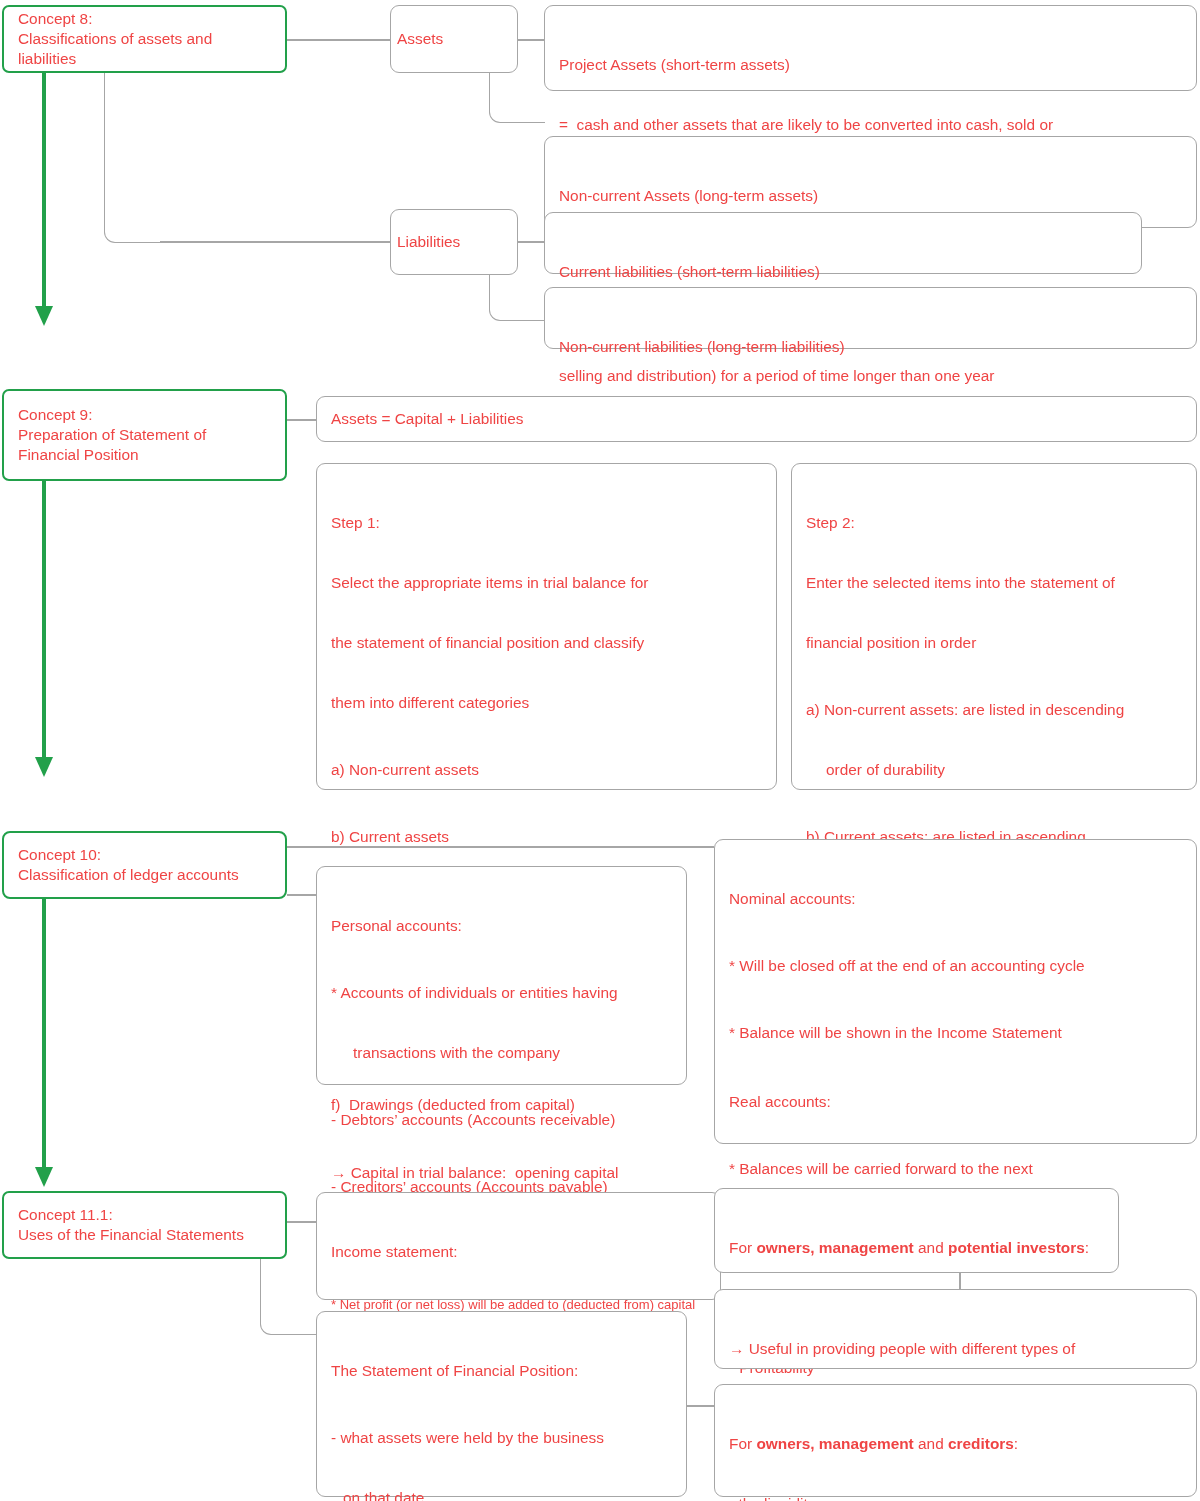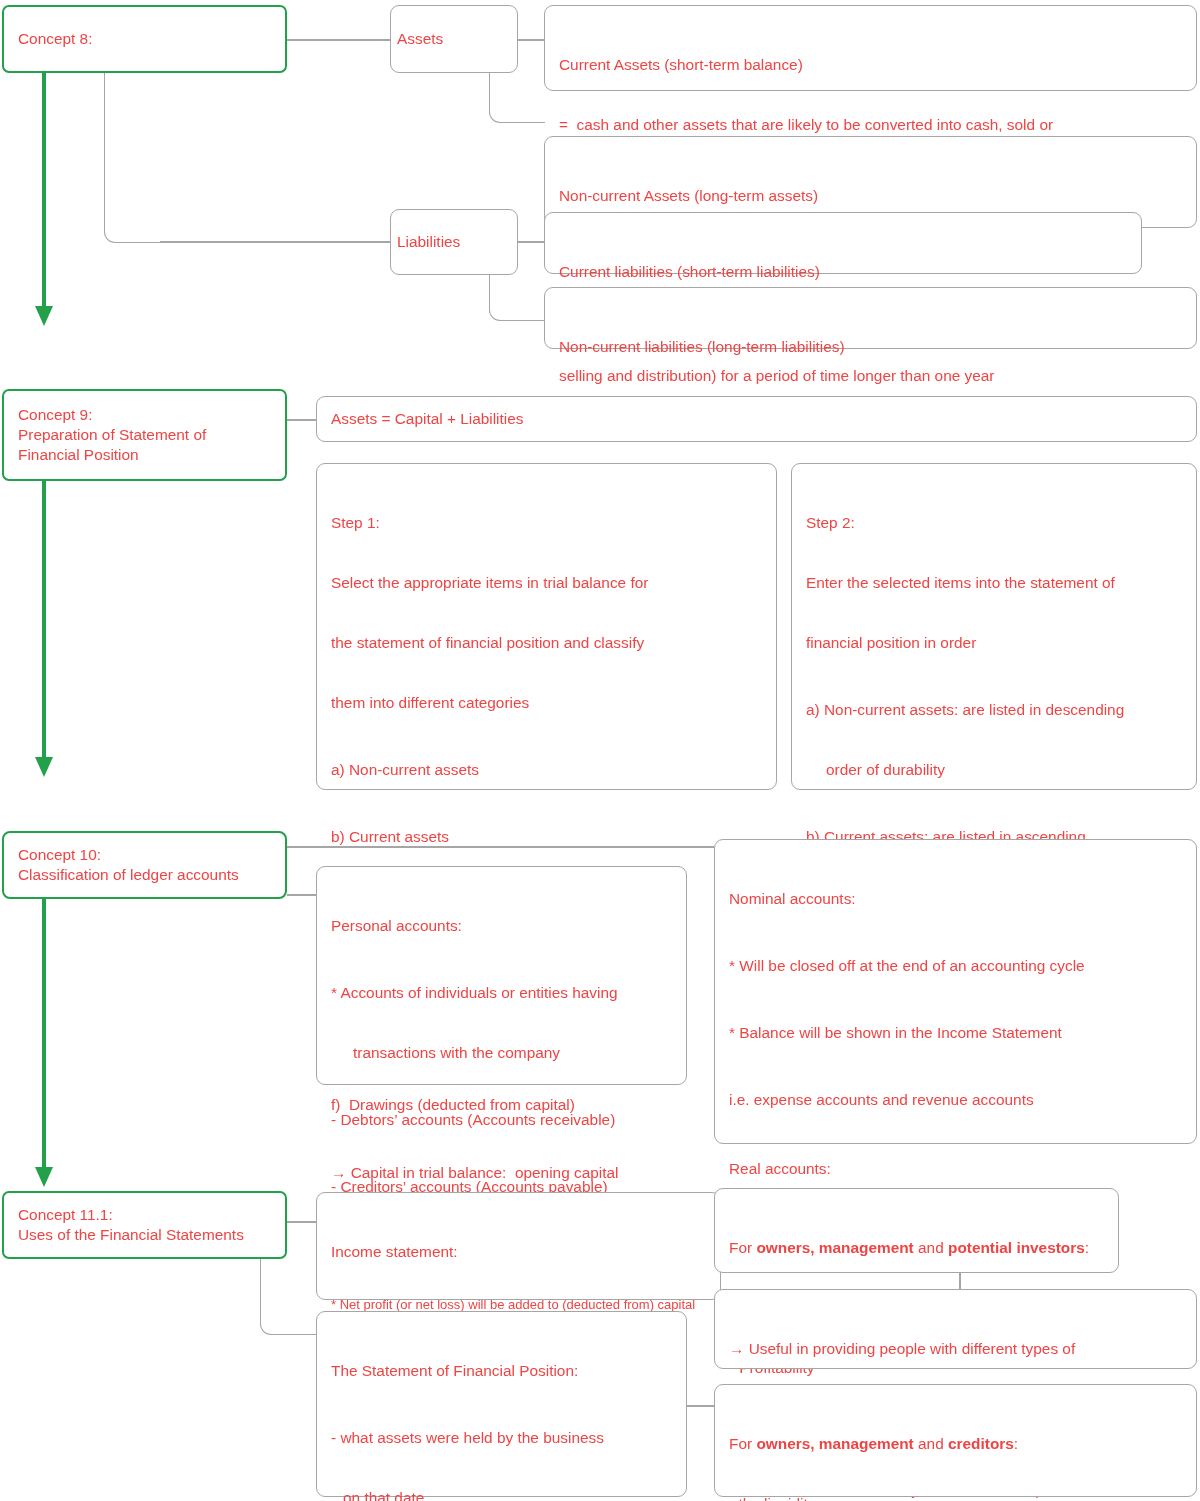--- a/index.html
+++ b/index.html
@@ -96,32 +96,33 @@
   <div class="conn h" style="left:518px; top:39px; width:26px;"></div>
 
   <div class="elbow" style="left:489px; top:71px; width:56px; height:52px;"></div>
 
   <div class="conn h" style="left:518px; top:241px; width:26px;"></div>
 
   <div class="elbow" style="left:489px; top:274px; width:56px; height:47px;"></div>
 
   <div class="box green vcenter" style="left:2px; top:5px; width:285px; height:68px;">
     <span class="ln">Concept 8:</span>
+    <span class="ln">Classifications of assets and liabilities</span>
   </div>
 
   <div class="box center" style="left:390px; top:5px; width:128px; height:68px;">
     <span>Assets</span>
   </div>
 
   <div class="box center" style="left:390px; top:209px; width:128px; height:66px;">
     <span>Liabilities</span>
   </div>
 
   <div class="box" style="left:544px; top:5px; width:653px; height:86px;">
-    <span class="ln">Current Assets (short-term balance)</span>
+    <span class="ln">Project Assets (short-term assets)</span>
     <span class="ln">=  cash and other assets that are likely to be converted into cash, sold or</span>
     <span class="ln">consumed in the short term, usually within  one year</span>
   </div>
 
   <div class="box" style="left:544px; top:99px; width:653px; height:92px;margin-top:37px;">
     <span class="ln">Non-current Assets (long-term assets)</span>
     <span class="ln">= assets that are durable; were not bought with the intention of reselling them;</span>
     <span class="ln">and will be used in business (for purposes such as administration,  production,</span>
     <span class="ln">selling and distribution) for a period of time longer than one year</span>
   </div>
@@ -201,21 +202,20 @@
     <span class="ln gap2">- Creditors’ accounts (Accounts payable)</span>
     <span class="ln gap2">Impersonal accounts:</span>
     <span class="ln gap2">* Accounts other than personal accounts</span>
     <span class="ln gap2">E.g. Cash account</span>
   </div>
 
   <div class="box" style="left:714px; top:839px; width:483px; height:305px;">
     <span class="ln">Nominal accounts:</span>
     <span class="ln gap2">* Will be closed off at the end of an accounting cycle</span>
     <span class="ln gap2">* Balance will be shown in the Income Statement</span>
-    <span class="ln gap2">i.e. expense accounts and revenue accounts</span>
     <span class="ln gap">Real accounts:</span>
     <span class="ln gap2">* Balances will be carried forward to the next</span>
     <span class="ln" style="padding-left:16px;">accounting cycle</span>
     <span class="ln gap2">* Balances will be shown in the statement of financial</span>
     <span class="ln" style="padding-left:16px;">position</span>
     <span class="ln gap2">i.e. assets accounts, liability accounts and capital</span>
     
   </div>
 
   <div class="garrow" style="left:42px; top:899px; height:290px;">

